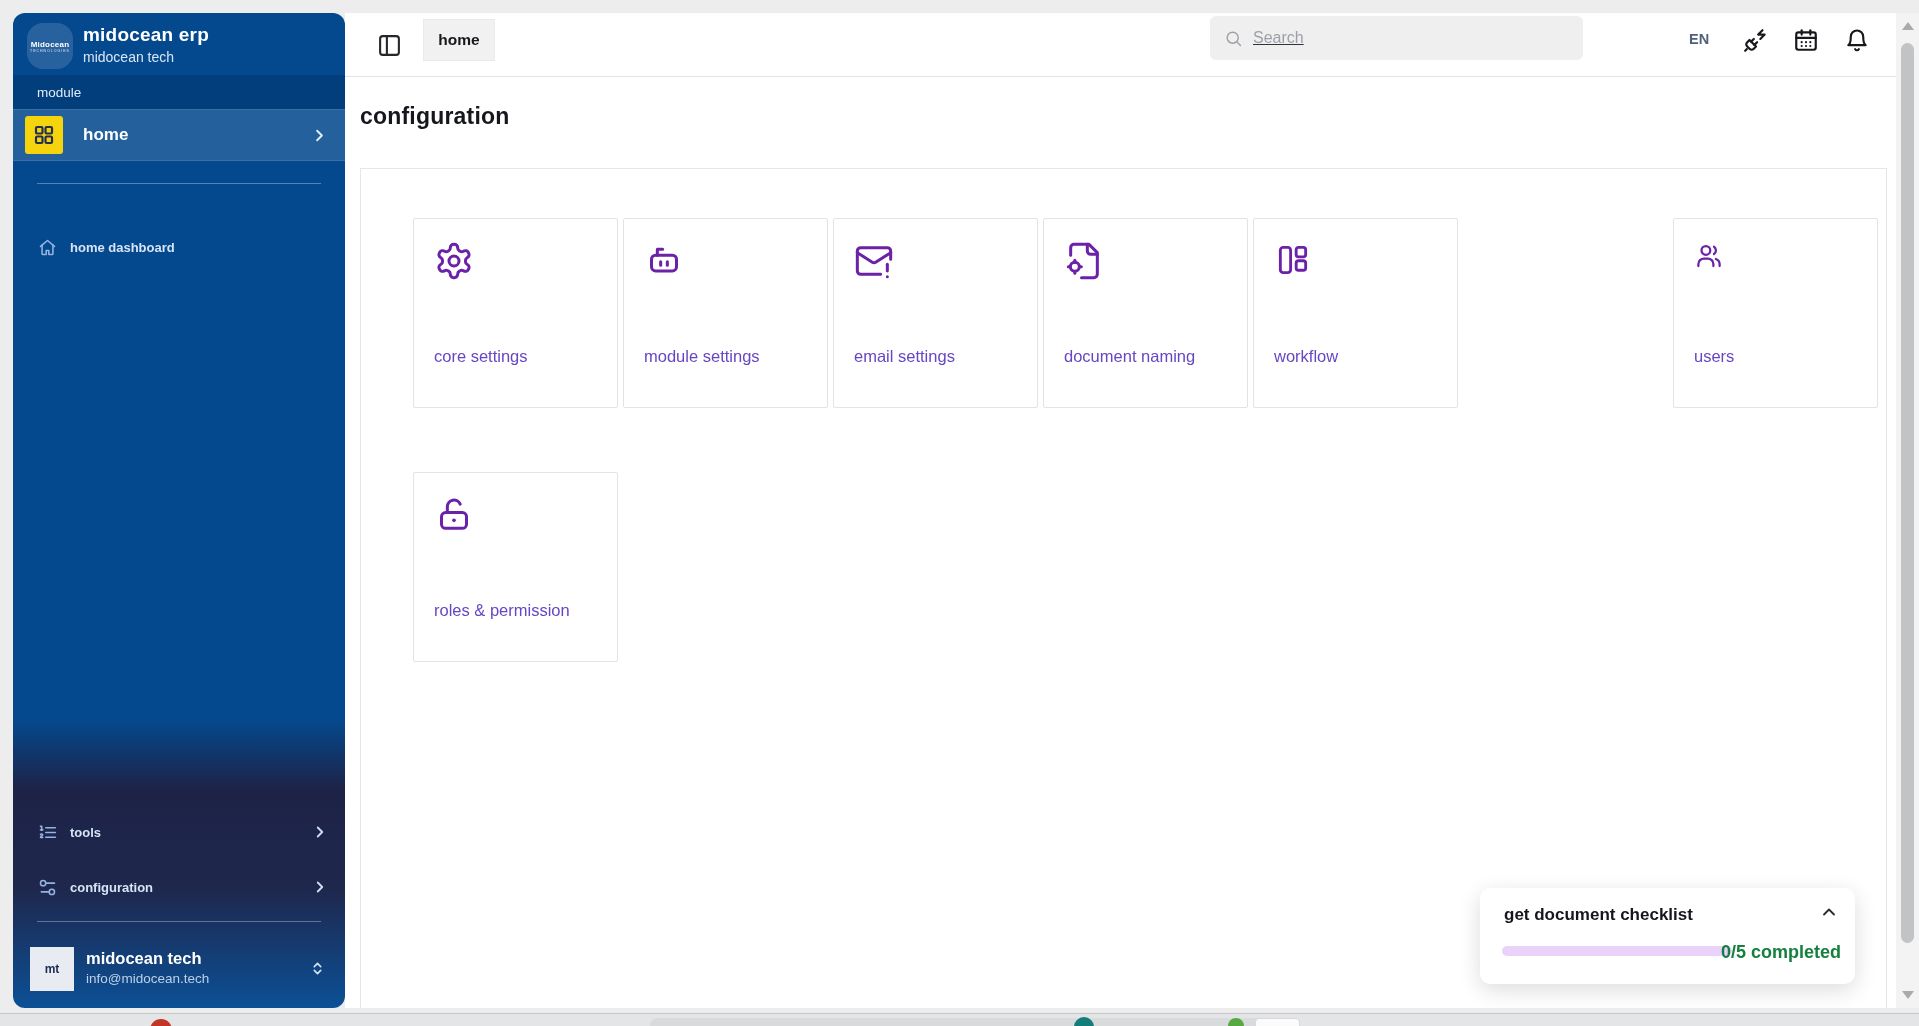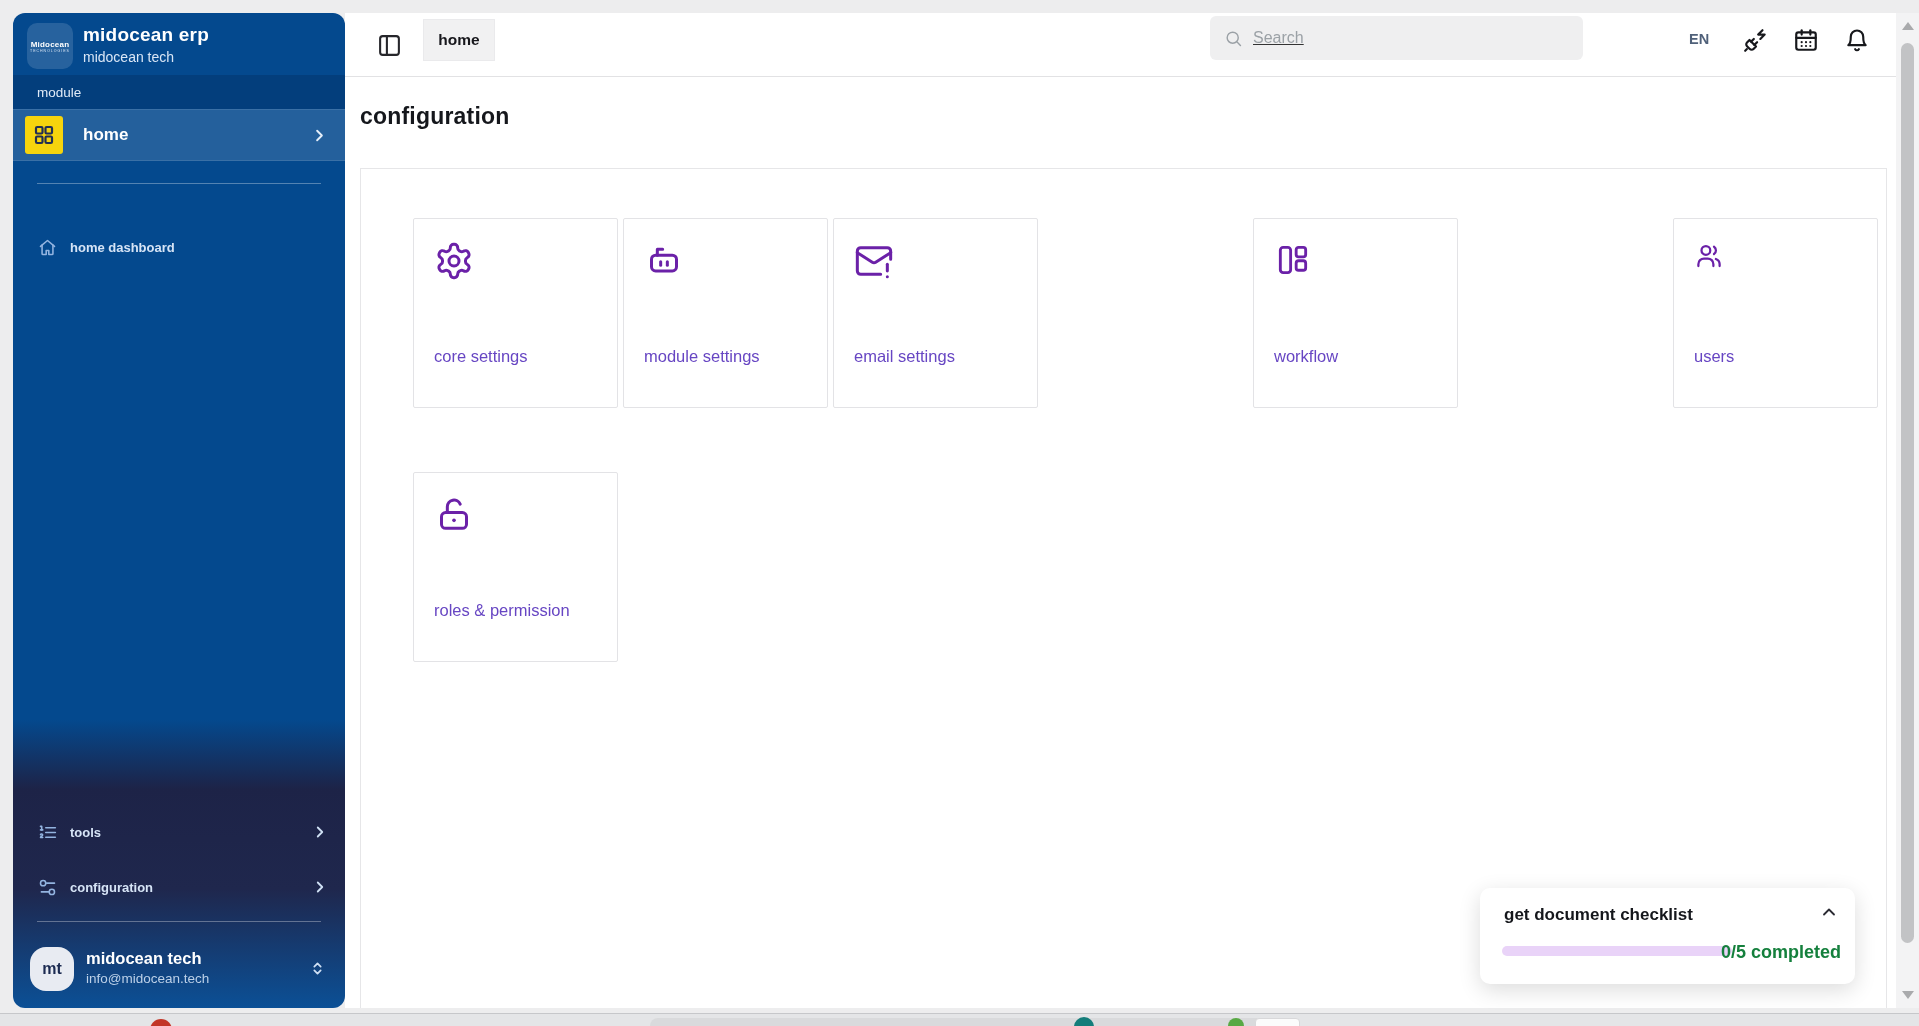--- a/index.html
+++ b/index.html
@@ -5,43 +5,43 @@
   * { margin:0; padding:0; box-sizing:border-box; }
   html,body { width:1919px; height:1026px; overflow:hidden; }
   body { font-family:"Liberation Sans", sans-serif; background:#ededee; position:relative; }
   .abs { position:absolute; }
   svg.ic { display:block; fill:none; stroke:currentColor; stroke-width:1.8; stroke-linecap:round; stroke-linejoin:round; }
 
   
   .sidebar { left:13px; top:13px; width:332px; height:995px; border-radius:12px;
     background:linear-gradient(180deg,#04498e 0%,#04498e 71%,#1d2347 78%,#1f274d 88%,#0b5096 100%);
     overflow:hidden; z-index:3; }
-  .sb-logo { left:14px; top:10px; width:46px; height:46px; border-radius:10px; background:rgba(255,255,255,0.14);
+  .sb-logo { left:14px; top:10px; width:46px; height:46px; border-radius:16px; background:rgba(255,255,255,0.14);
     display:flex; flex-direction:column; align-items:center; justify-content:center; color:#fff; }
   .sb-logo .l1 { font-size:8px; font-weight:bold; letter-spacing:.2px; }
   .sb-logo .l2 { font-size:3.5px; letter-spacing:1px; color:#d7e4f4; }
   .sb-title { left:70px; top:11px; font-size:19px; font-weight:bold; color:#ffffff; letter-spacing:.2px; }
   .sb-sub { left:70px; top:36px; font-size:14px; color:#d9e6f6; }
   .sb-modulebar { left:0; top:62px; width:332px; height:34px; background:#033e7c; display:flex; align-items:center; padding-left:24px;
     font-size:13.5px; color:#dfeaf7; }
   .sb-home { left:0; top:96px; width:332px; height:52px; background:rgba(255,255,255,0.13);
     border-top:1px solid rgba(255,255,255,0.10); border-bottom:1px solid rgba(255,255,255,0.10);
     display:flex; align-items:center; cursor:pointer; }
   .sb-home .ybox { margin-left:12px; width:38px; height:38px; border-radius:3px; background:#f6d40d;
     display:flex; align-items:center; justify-content:center; color:#232f52; }
   .sb-home .lbl { margin-left:20px; font-size:17px; font-weight:bold; color:#fff; }
   .sb-home .chev { position:absolute; right:16px; color:#e3edf8; }
   .sb-div { height:1px; background:rgba(255,255,255,0.32); left:24px; width:284px; }
   .sb-row { left:0; width:332px; height:44px; display:flex; align-items:center; cursor:pointer; }
   .sb-row .ric { margin-left:24px; color:#93b4e0; }
   .sb-row .rlbl { margin-left:12px; font-size:13px; font-weight:600; color:#d6e4f6; }
   .sb-row .chev { position:absolute; right:16px; color:#cfe0f4; }
   .sb-user { left:0; top:928px; width:332px; height:56px; display:flex; align-items:flex-start; cursor:pointer; }
-  .sb-user .avatar { margin:6px 0 0 17px; width:44px; height:44px; border-radius:16px; background:#e8ebf2;
-    color:#1c2b52; font-weight:bold; font-size:16px; display:flex; align-items:center; justify-content:center; }
+  .sb-user .avatar { margin:6px 0 0 17px; width:44px; height:44px; border-radius:0; background:#e8ebf2;
+    color:#1c2b52; font-weight:bold; font-size:12px; display:flex; align-items:center; justify-content:center; }
   .sb-user .uname { position:absolute; left:73px; top:8px; font-size:16.5px; font-weight:bold; color:#fff; }
   .sb-user .umail { position:absolute; left:73px; top:30px; font-size:13.5px; color:#bcd0e8; }
   .sb-user .chev { position:absolute; right:18px; top:18px; color:#cfe0f4; }
 
   
   .topbar { left:345px; top:13px; width:1551px; height:64px; background:#ffffff; border-bottom:1px solid #e2e2e4; z-index:2; }
   .tb-toggle { left:27px; top:15px; width:34px; height:34px; color:#26262b; display:flex; align-items:center; justify-content:center; cursor:pointer; }
   .tb-tab { left:78px; top:6px; width:72px; height:42px; background:#f1f1f2; border:1px solid #eaeaec;
     display:flex; align-items:center; justify-content:center; font-size:15.5px; font-weight:600; color:#17171c; cursor:pointer; }
   .tb-search { left:865px; top:3px; width:373px; height:44px; background:#efeff0; border-radius:6px;
@@ -319,20 +319,26 @@
           <use href="#sym-module"></use>
         </svg>
       <div class="tlbl">module settings</div>
     </div>
     <div class="tile" style="left:472px; top:49px">
       <svg class="ic tic" width="40" height="40">
           <use href="#sym-mailalert"></use>
         </svg>
       <div class="tlbl">email settings</div>
     </div>
+    <div class="tile" style="left:682px; top:49px">
+      <svg class="ic tic" width="40" height="40">
+          <use href="#sym-filegear"></use>
+        </svg>
+      <div class="tlbl">document naming</div>
+    </div>
     <div class="tile" style="left:892px; top:49px">
       <svg class="ic tic" width="38" height="38">
           <use href="#sym-layout"></use>
         </svg>
       <div class="tlbl">workflow</div>
     </div>
     <div class="tile" style="left:52px; top:303px">
       <svg class="ic tic" width="40" height="40">
           <use href="#sym-unlock"></use>
         </svg>

